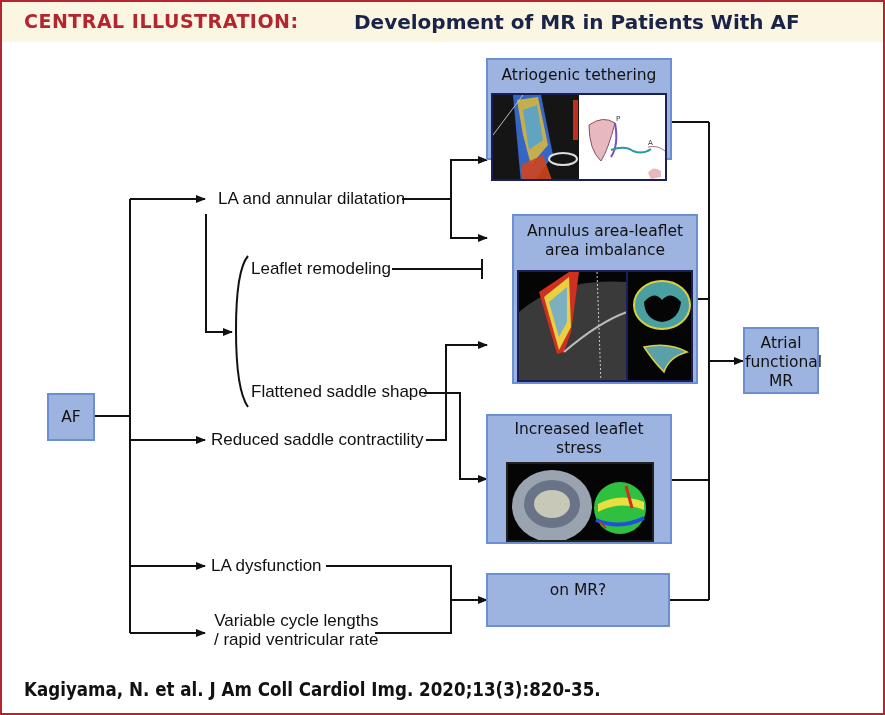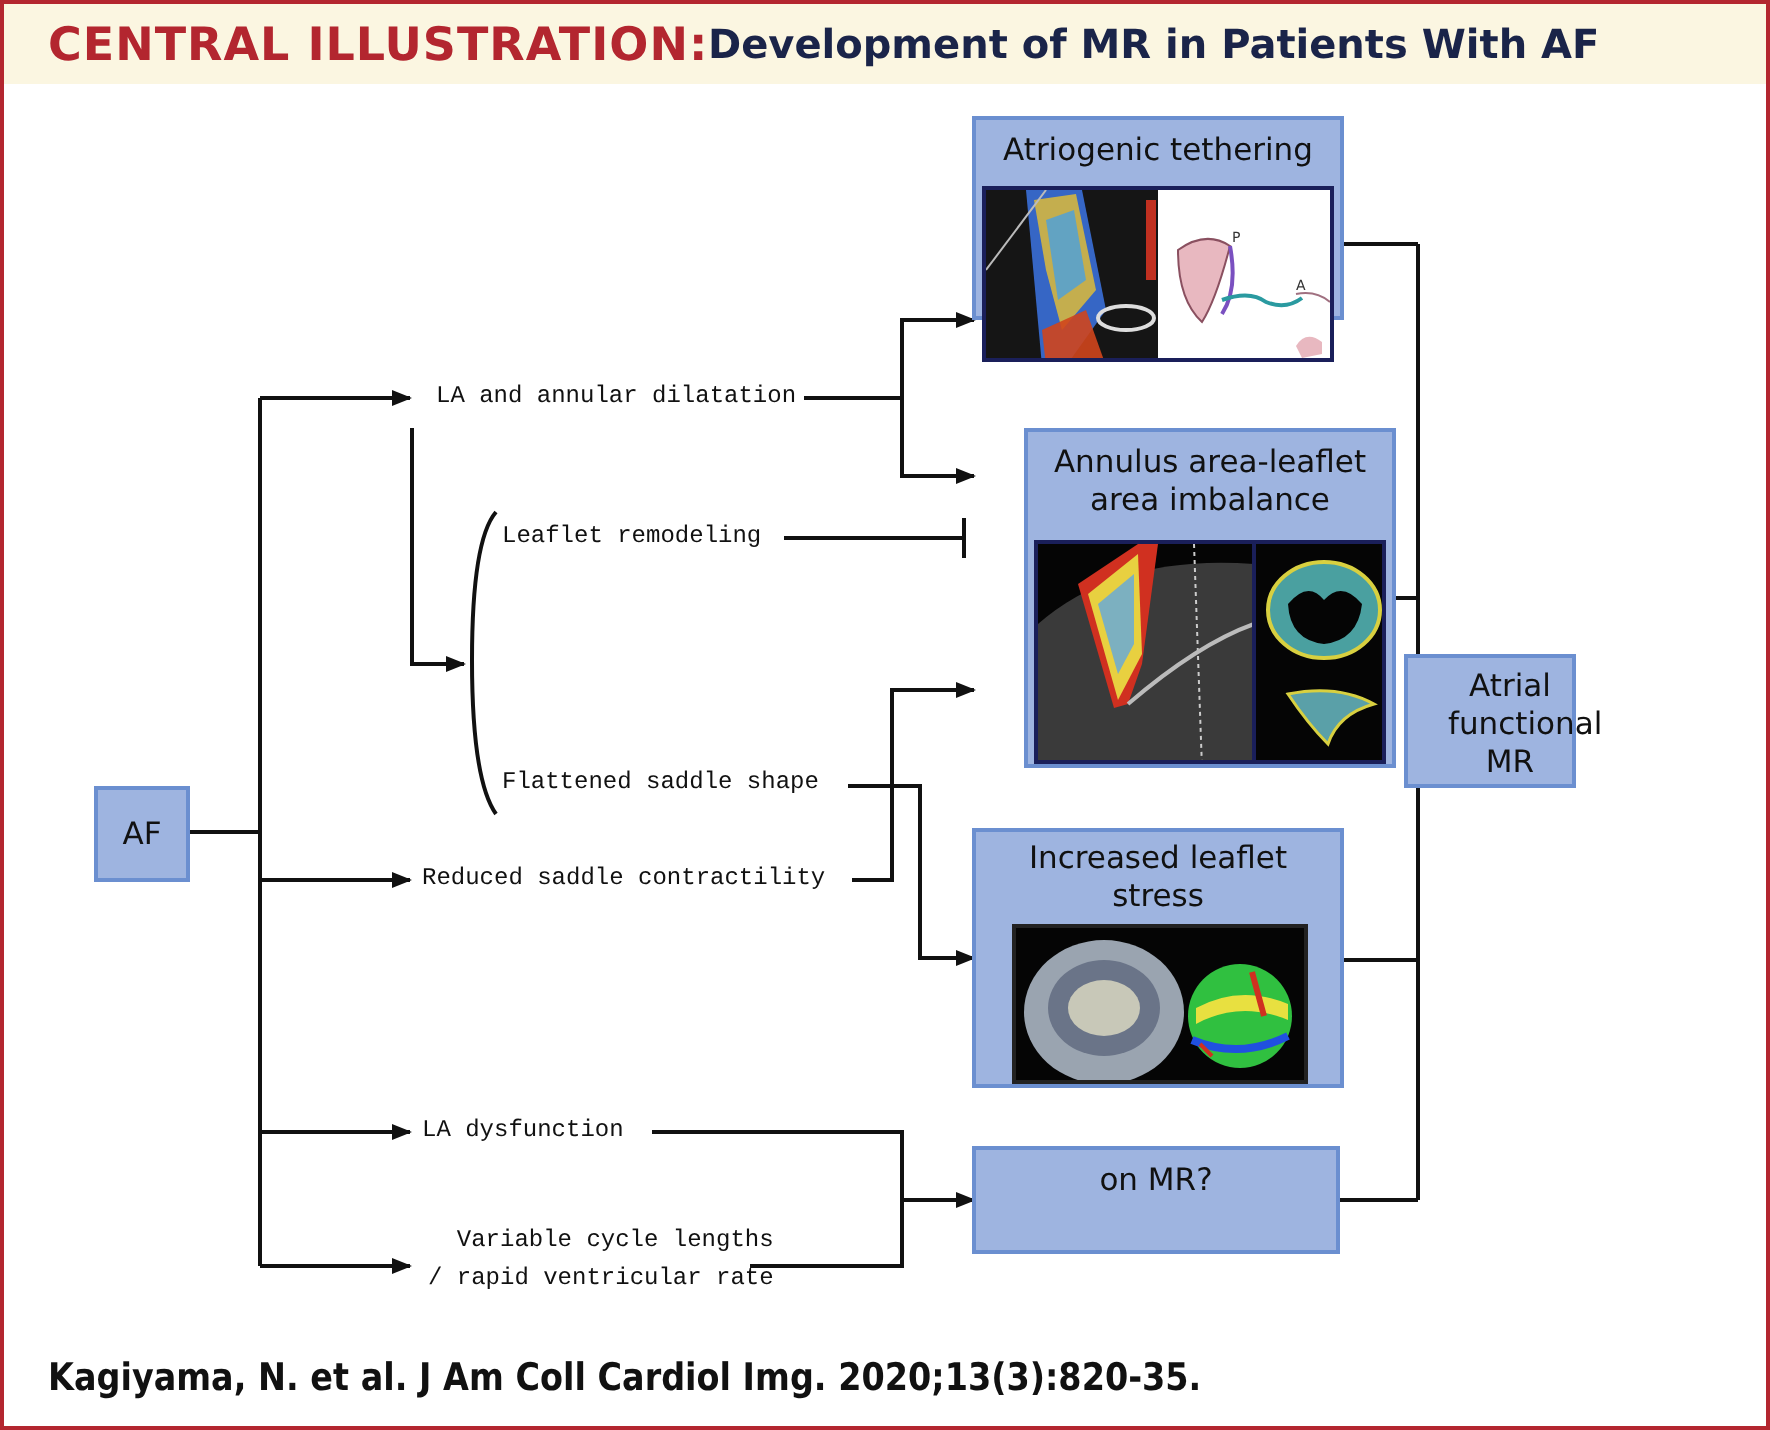--- a/index.html
+++ b/index.html
@@ -1,23 +1,23 @@
 <!DOCTYPE html>
 <html><head>
 <meta charset="utf-8">
 <style>
   html,body{margin:0;padding:0;background:#fff;}
   body{width:885px;height:715px;position:relative;overflow:hidden;font-family:"Liberation Sans","DejaVu Sans",sans-serif;}
   .frame{position:absolute;left:0;top:0;width:881px;height:711px;border:2px solid #b3262f;}
   .header{position:absolute;left:2px;top:2px;width:881px;height:40px;background:#fbf6e1;}
-  .header .t1{position:absolute;left:22px;top:8px;font-size:23px;font-weight:bold;color:#b3262f;letter-spacing:0.5px;font-family:"DejaVu Sans",sans-serif;}
+  .header .t1{position:absolute;left:22px;top:8px;font-size:19px;font-weight:bold;color:#b3262f;letter-spacing:0.5px;font-family:"DejaVu Sans",sans-serif;}
   .header .t2{position:absolute;left:352px;top:8px;font-size:20px;font-weight:bold;color:#1a2449;font-family:"DejaVu Sans",sans-serif;}
   svg.lines{position:absolute;left:0;top:0;}
   .box{position:absolute;background:#9eb4e0;border:2px solid #6b8fd0;box-sizing:border-box;color:#111;text-align:center;font-size:15.5px;line-height:19px;font-family:"DejaVu Sans",sans-serif;}
-  .lbl{position:absolute;font-size:12px;color:#111;white-space:nowrap;font-family:Liberation Mono, monospace;line-height:19px;}
+  .lbl{position:absolute;font-size:17px;color:#111;white-space:nowrap;font-family:Liberation Sans, sans-serif;line-height:19px;}
   .img{position:absolute;border:2px solid #1a1f5a;background:#000;overflow:hidden;box-sizing:border-box;}
   .citation{position:absolute;left:24px;top:678px;font-size:19px;font-weight:bold;color:#111;font-family:"DejaVu Sans",sans-serif;transform:scaleX(0.88);transform-origin:left;}
 </style>
 </head>
 <body>
 
 <div class="frame"></div>
 <div class="header">
   <span class="t1">CENTRAL ILLUSTRATION:</span>
   <span class="t2">Development of MR in Patients With AF</span>
@@ -138,19 +138,19 @@
       <path d="M118,22 L124,44" stroke="#d03020" stroke-width="3"></path>
       <path d="M92,58 L98,64" stroke="#d03020" stroke-width="2"></path>
     </svg>
   </div>
 </div>
 
 <div class="box" style="left:486px;top:573px;width:184px;height:54px;padding-top:6px;">
   <div>on MR?</div>
 </div>
 
-<div class="box" style="left:702px;top:327px;width:86px;height:67px;padding-top:5px;padding-left:20px;">
+<div class="box" style="left:743px;top:327px;width:76px;height:67px;padding-top:5px;">
   <div>Atrial</div>
   <div>functional</div>
   <div>MR</div>
 </div>
 
 <div class="citation">Kagiyama, N. et al. J Am Coll Cardiol Img. 2020;13(3):820-35.</div>
 
 </body></html>

